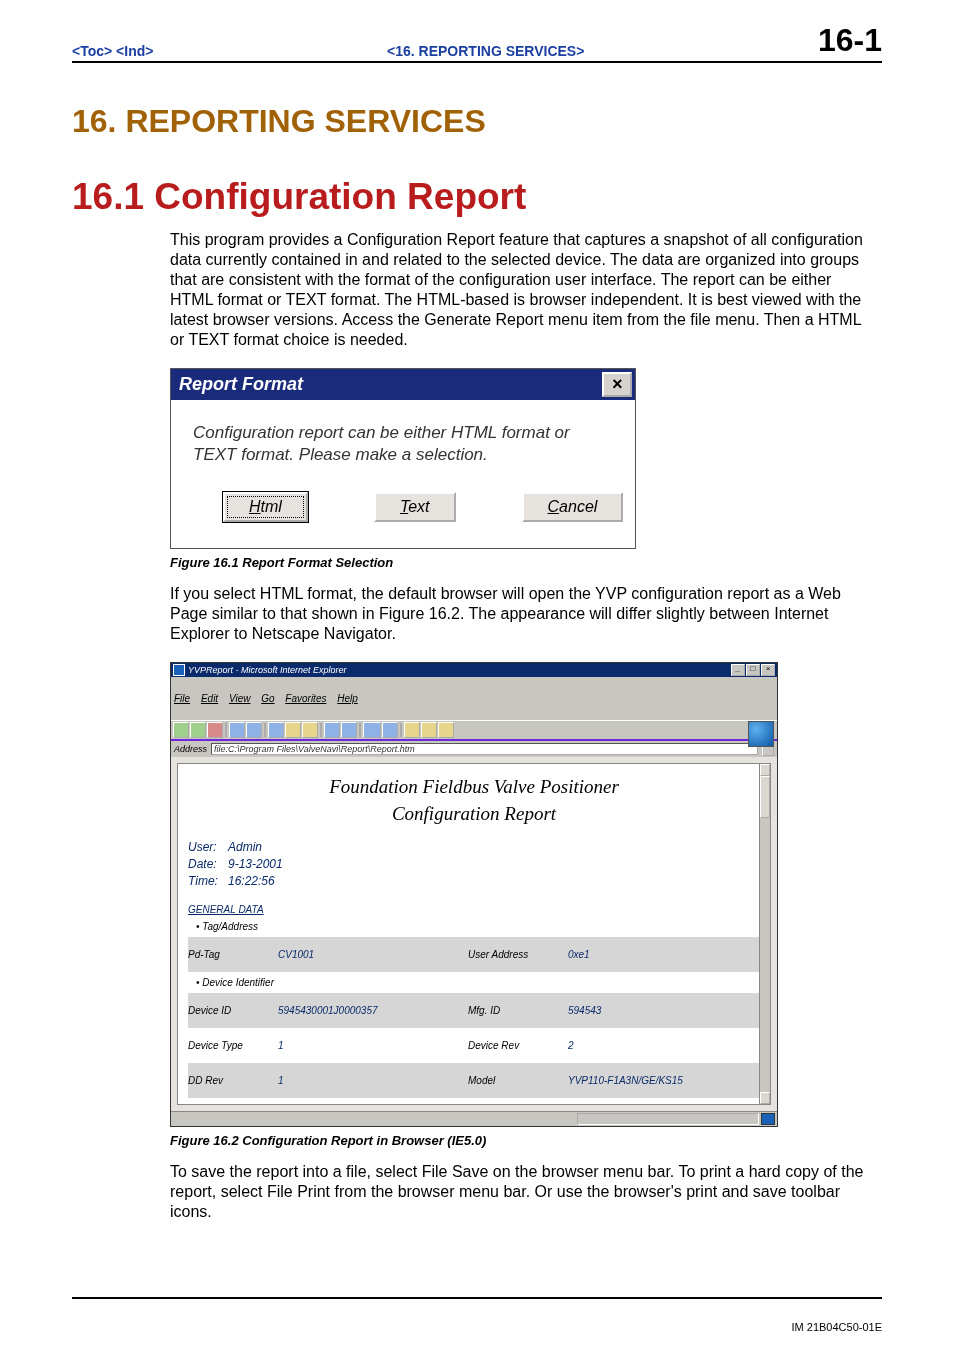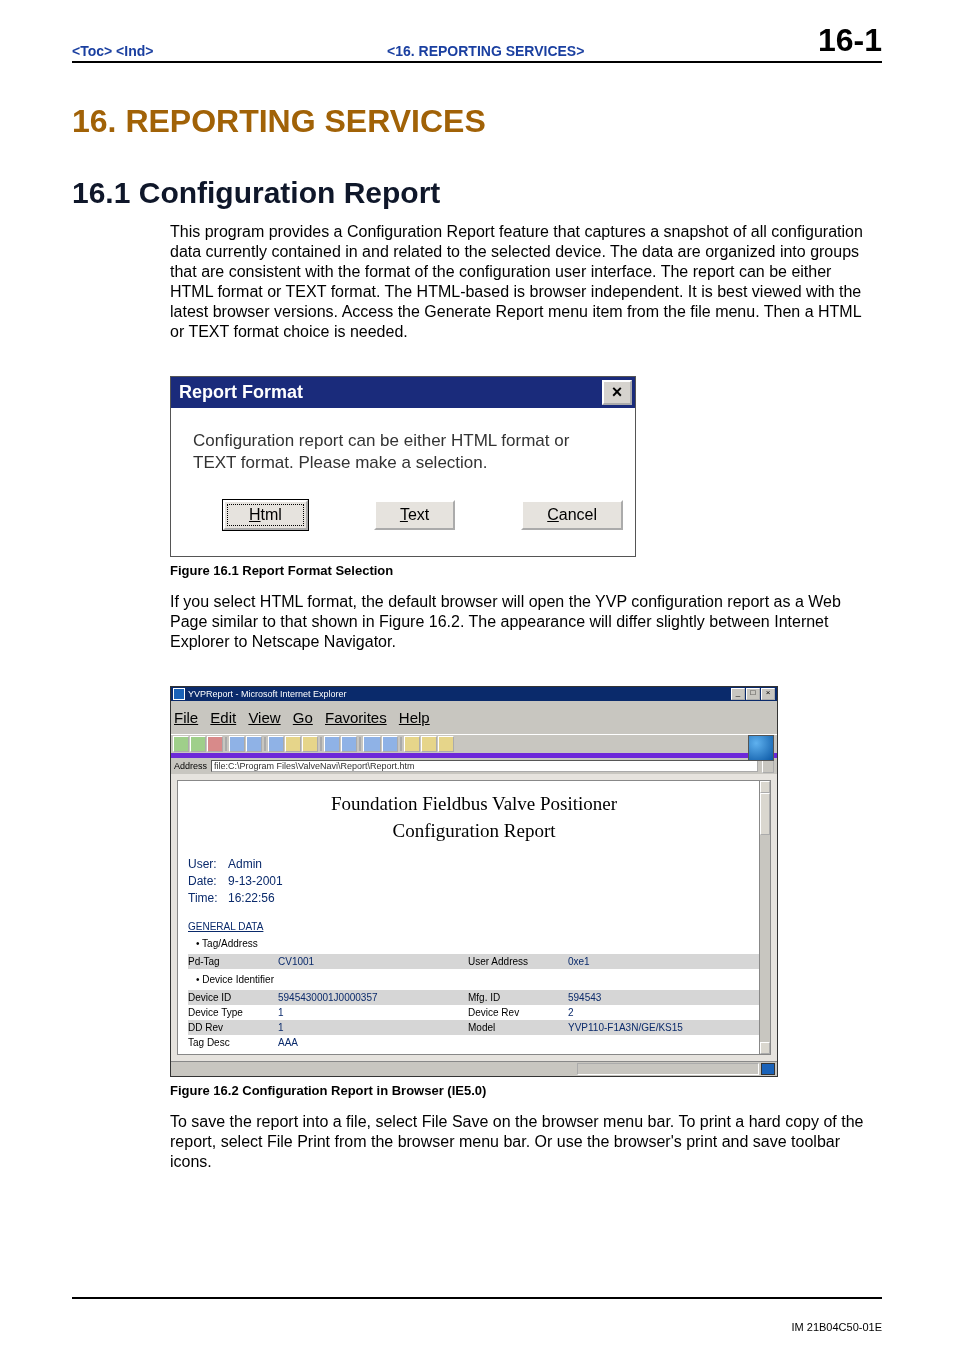--- a/index.html
+++ b/index.html
@@ -46,35 +46,36 @@
     font-size: 32px;
     font-weight: bold;
   }
   .chapter-title {
     font-size: 32px;
     font-weight: bold;
     color: #a16207;
     margin: 40px 0 36px 0;
   }
   .section-title {
-    font-size: 30px;
-    font-weight: bold;
-    color: #0f172a;
+    font-size: 37px;
+    font-weight: bold;
+    color: #b91c1c;
     margin: 0 0 12px 0;
   }
   .body-text {
     margin-left: 98px;
     margin-right: 8px;
     font-size: 16px;
     line-height: 1.25;
     color: #000;
   }
   .figure-area {
     margin-left: 98px;
-    margin-top: 34px;
+    margin-top: 18px;
+    font-style: italic;
   }
 
   
   .dlg {
     width: 464px;
     background: #fff;
     border: 1px solid #555;
   }
   .dlg-title {
     display: flex;
@@ -160,22 +161,22 @@
     align-items: center;
     padding: 1px 2px;
     font-size: 9px;
   }
   .br-title-left { display:flex; gap:3px; align-items:center; }
   .br-e { width:10px; height:10px; background:#1a62b8; border:1px solid #fff; display:inline-block; }
   .br-winbtns { display:flex; gap:1px; }
   .br-winbtn { width:12px; height:10px; background:#c8c6c0; border:1px outset #fff; font-size:8px; line-height:8px; text-align:center; color:#000; }
   .br-menubar {
     background: #c8c6c0;
-    padding: 8px 3px;
-    font-size: 15px;
+    padding: 16px 3px;
+    font-size: 10px;
     color: #000;
   }
   .br-menubar span { margin-right: 8px; }
   .br-menubar span u { text-decoration: underline; }
   .br-toolbar {
     background: #c8c6c0;
     border-top: 1px solid #fff;
     display: flex;
     gap: 1px;
     padding: 1px 2px;
@@ -189,21 +190,21 @@
   }
   .tb { width:14px; height:14px; background:#dad7cf; border:1px outset #fff; display:inline-block; }
   .tb.sep { width:2px; background:#aaa; border:none; margin:0 1px; }
   .tb.g { background:#9fcf8a; }   
   .tb.b { background:#8fb2e6; }   
   .tb.y { background:#e6d58a; }   
   .tb.r { background:#d88a8a; }   
   .tb.big { width:16px; height:14px; }
   .br-address {
     background: #c8c6c0;
-    border-top: 5px solid #6d28d9;
+    border-top: 2px solid #6d28d9;
     padding: 1px 3px;
     font-size: 9px;
     display:flex; align-items:center; gap:4px;
   }
   .br-address .field {
     flex:1; background:#fff; border:1px inset #aaa; padding:0 2px; color:#333; font-size:9px;
     overflow:hidden; white-space:nowrap;
   }
   .br-address .dd { width:10px; height:12px; background:#c8c6c0; border:1px outset #fff; }
 
@@ -245,21 +246,21 @@
   .bullet-item {
     font-size: 10px;
     color: #000;
     padding-left: 8px;
     margin: 5px 0;
   }
   .bullet-item::before { content: "• "; }
   .kv-row {
     display: flex;
     font-size: 10px;
-    padding: 2px 0;
+    padding: 12px 0;
   }
   .kv-row.striped { background: #d6d6d6; }
   .kv-row .c1 { width: 90px; color:#000; }
   .kv-row .c2 { width: 190px; color:#0a2a6b; }
   .kv-row .c3 { width: 100px; color:#000; }
   .kv-row .c4 { flex:1; color:#0a2a6b; }
   .report-scrollbar {
     position:absolute; right:0; top:0; bottom:0; width:10px; background:#c8c6c0;
     border-left:1px solid #888;
   }

